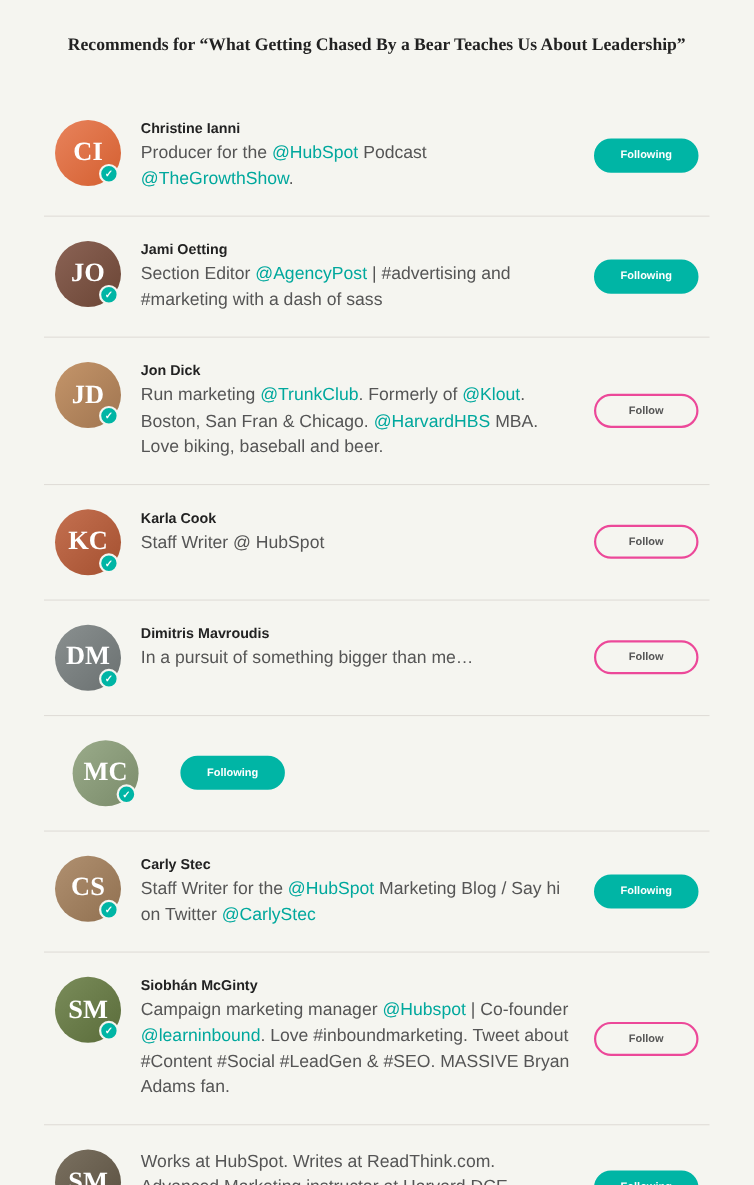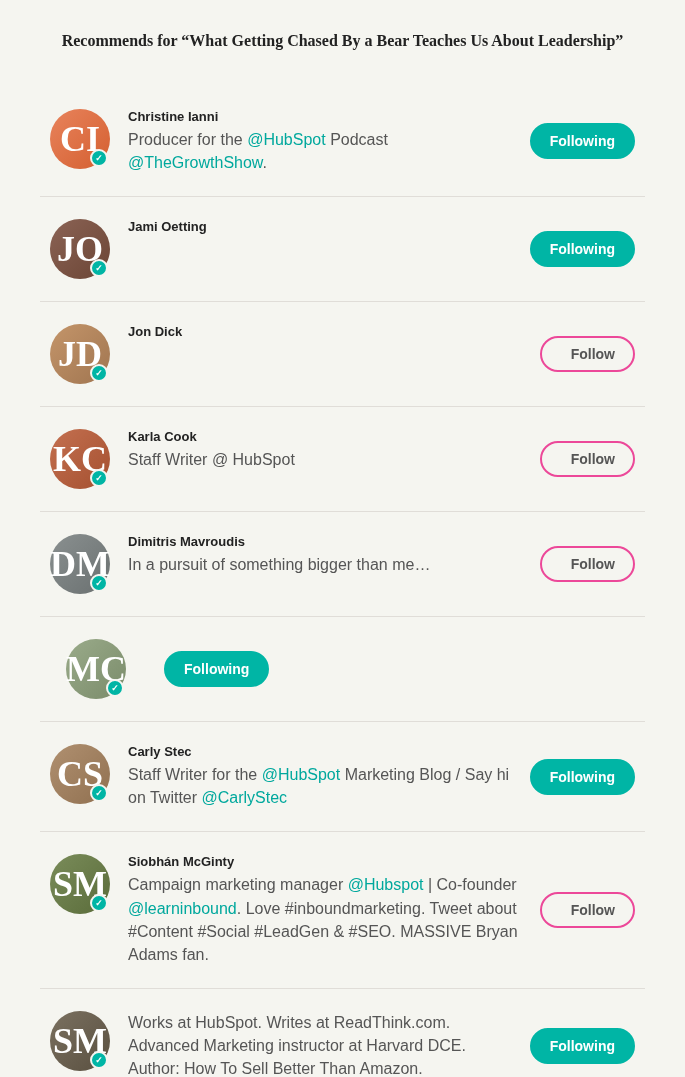--- a/index.html
+++ b/index.html
@@ -90,26 +90,26 @@
 
     .user-bio .mention {
       color: #00a89d;
     }
 
     .follow-btn {
       margin-left: 20px;
       flex-shrink: 0;
       padding: 8px 18px;
       border-radius: 25px;
-      font-size: 14px;
+      font-size: 10px;
       font-weight: 600;
       cursor: pointer;
       font-family: Arial, sans-serif;
       min-width: 95px;
-      text-align: right;
+      text-align: center;
       align-self: center;
     }
 
     .follow-btn.following {
       background-color: #00b5a5;
       color: white;
       border: 2px solid #00b5a5;
     }
 
     .follow-btn.follow {
@@ -119,21 +119,21 @@
     }
 
     
     .avatar-face {
       width: 60px;
       height: 60px;
       border-radius: 50%;
       display: flex;
       align-items: center;
       justify-content: center;
-      font-size: 36px;
+      font-size: 24px;
       color: white;
       font-weight: bold;
     }
 
     .bg-orange { background: linear-gradient(135deg, #e8835c, #d45f30); }
     .bg-brown { background: linear-gradient(135deg, #8b6355, #6b4535); }
     .bg-tan { background: linear-gradient(135deg, #c4956a, #a07550); }
     .bg-olive { background: linear-gradient(135deg, #7a8c5a, #5a6c3a); }
     .bg-gray { background: linear-gradient(135deg, #8a9090, #6a7070); }
     .bg-rust { background: linear-gradient(135deg, #c47050, #a45030); }
@@ -158,30 +158,32 @@
       </div>
       <button class="follow-btn following">Following</button>
     </div>
     <div class="user-item">
       <div class="avatar-wrapper">
         <div class="avatar-face bg-brown">JO</div>
         <div class="avatar-badge"></div>
       </div>
       <div class="user-info">
         <div class="user-name">Jami Oetting</div>
+        <div class="user-bio">Section Editor <span class="mention">@AgencyPost</span> | #advertising and #marketing with a dash of sass</div>
       </div>
       <button class="follow-btn following">Following</button>
     </div>
     <div class="user-item">
       <div class="avatar-wrapper">
         <div class="avatar-face bg-tan">JD</div>
         <div class="avatar-badge"></div>
       </div>
       <div class="user-info">
         <div class="user-name">Jon Dick</div>
+        <div class="user-bio">Run marketing <span class="mention">@TrunkClub</span>. Formerly of <span class="mention">@Klout</span>. Boston, San Fran &amp; Chicago. <span class="mention">@HarvardHBS</span> MBA. Love biking, baseball and beer.</div>
       </div>
       <button class="follow-btn follow">Follow</button>
     </div>
     <div class="user-item">
       <div class="avatar-wrapper">
         <div class="avatar-face bg-rust">KC</div>
         <div class="avatar-badge"></div>
       </div>
       <div class="user-info">
         <div class="user-name">Karla Cook</div>

